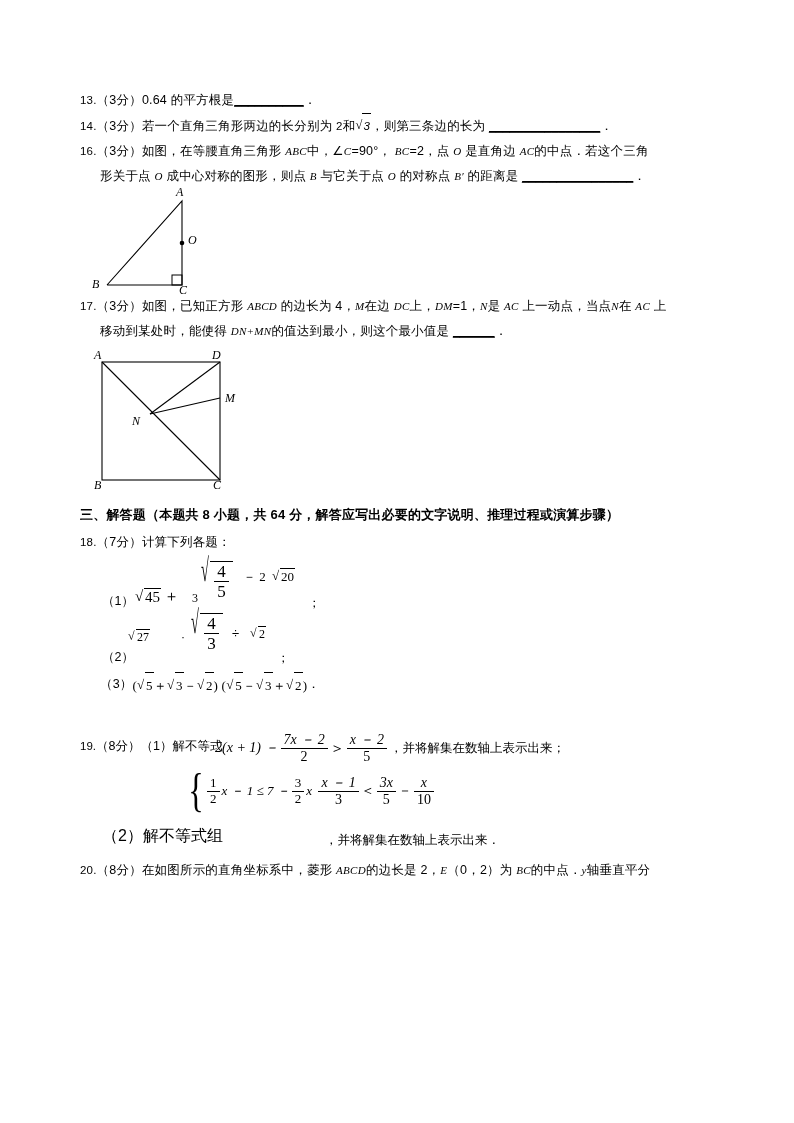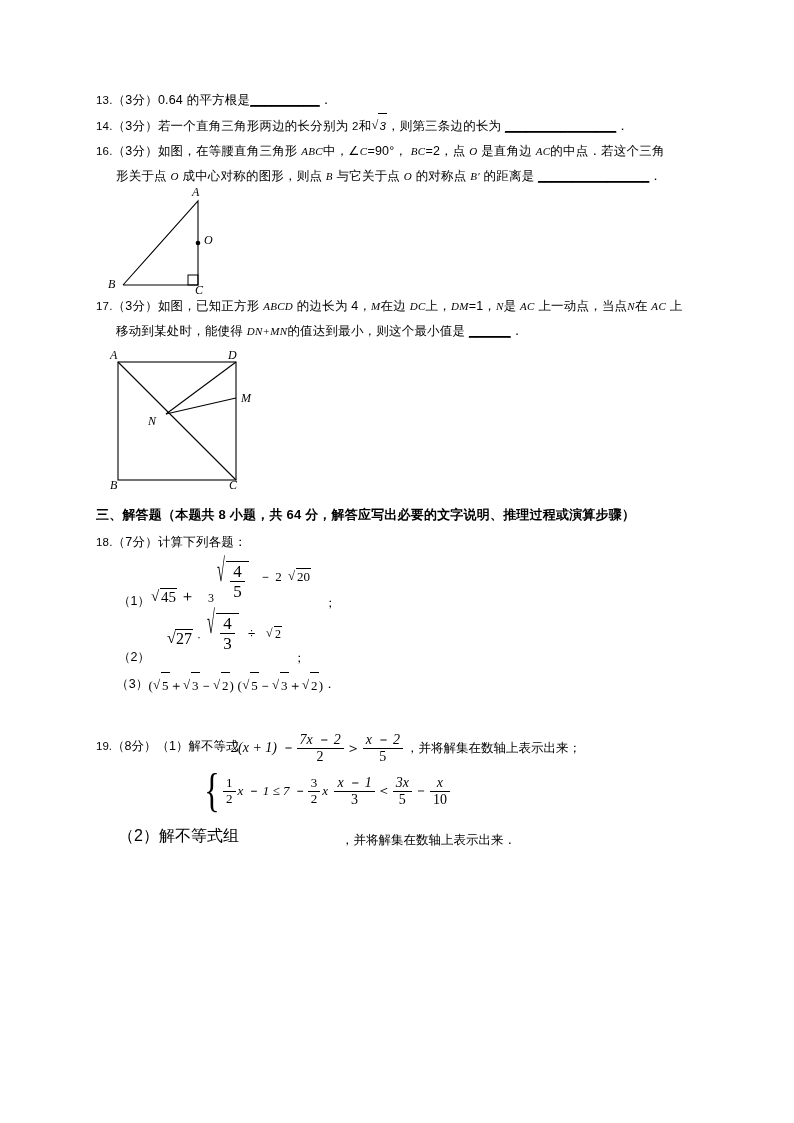--- a/index.html
+++ b/index.html
@@ -19,21 +19,20 @@
     position: absolute;
     left: 0; top: 0;
     width: 794px;
     height: 1123px;
   }
   .content {
     position: absolute;
     left: 80px;
     top: 88px;
     width: 640px;
-    margin-left: 16px;
   }
 
   
   .q {
     position: relative;
     font-size: 12.5px;
     line-height: 25px;
     letter-spacing: 0.2px;
     white-space: nowrap;
   }
@@ -222,21 +221,21 @@
         </span>
       </span>
     </span>
     <span class="formula" style="position:absolute; left:163px; top:13px; font-size:13px;">－ 2</span>
     <span class="rad" style="position:absolute; left:192px; top:13px; font-size:13px; padding-left:8px;"><span class="mathrm">20</span></span>
     <span style="position:absolute; left:228px; top:40px; font-size:12.5px;">；</span>
   </div>
 
   <div style="position:relative; height:55px;">
     <span style="position:absolute; left:22px; top:32px; font-size:12.5px;">（2）</span>
-    <span class="rad" style="position:absolute; left:71px; top:12px; font-size:16px; padding-left:8px;"><span class="mathrm">27</span></span>
+    <span class="rad" style="position:absolute; left:48px; top:12px; font-size:12px; padding-left:8px;"><span class="mathrm">27</span></span>
     <span style="position:absolute; left:101px; top:13px; font-size:12px;">·</span>
     <span class="formula bigrad" style="position:absolute; left:110px; top:-4px;">
       <span class="sign">√</span>
       <span class="body">
         <span class="frac" style="font-size:17px;">
           <span class="top">4</span>
           <span class="bot">3</span>
         </span>
       </span>
     </span>
@@ -301,15 +300,18 @@
           <span class="frac" style="font-size:14px;">
             <span class="top mathit">x</span>
             <span class="bot mathrm">10</span>
           </span>
         </div>
       </span>
     </span>
     <span style="position:absolute; left:245px; top:66px; font-size:12.5px;">，并将解集在数轴上表示出来．</span>
   </div>
 
+  <div class="q">
+    <span class="num-lit">20</span><span class="num-lit">.</span><span>（8分）</span><span>在如图所示的直角坐标系中，菱形</span>&nbsp;<span class="ital">ABCD</span><span>的边长是 2，</span><span class="ital">E</span><span>（0，2）为</span>&nbsp;<span class="ital">BC</span><span>的中点．</span><span class="ital">y</span><span>轴垂直平分</span>
+  </div>
 
  </div>
 </div>
 
 </body></html>

